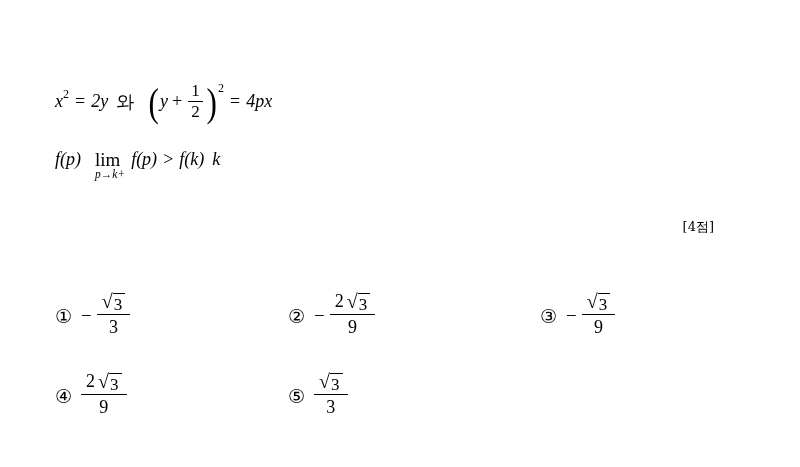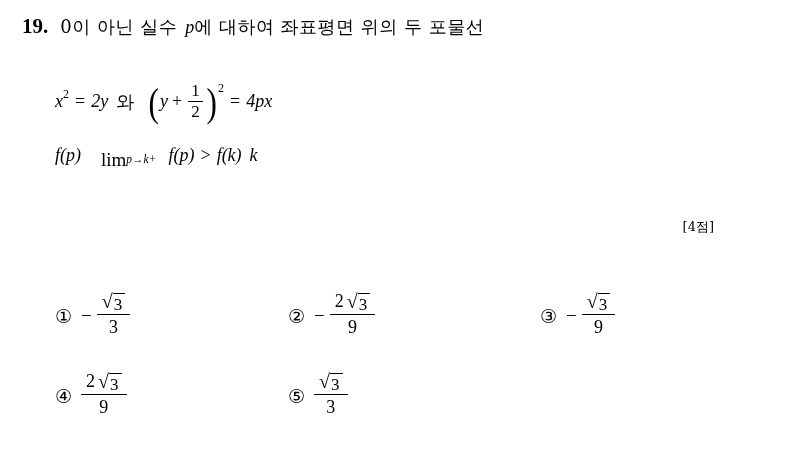--- a/index.html
+++ b/index.html
@@ -120,25 +120,24 @@
   }
   .sup-small {
     font-size: 12px;
     position: relative;
     top: -7px;
   }
 
   
   .limgrp {
     display: inline-flex;
-    flex-direction: row;
-    align-items: center;
+    flex-direction: column;
     position: relative;
     top: 5px;
-    margin: 0 8px;
+    margin: 0 2px;
   }
   .limgrp .limtop {
     font-family: "Liberation Serif", serif;
     font-size: 19px;
   }
   .limgrp .limbot {
     font-family: Liberation Serif, serif;
     font-style: italic;
     font-size: 11.5px;
     margin-top: -3px;
@@ -232,27 +231,20 @@
   .coef {
     font-size: 18px;
     margin-right: 3px;
   }
 </style>
 </head>
 <body>
 
 <div class="page">
 
-  <div class="qline1">
-    <span class="qnum">19.</span>
-    <span class="ktext">0이 아닌 실수</span>
-    <span class="sp8"></span>
-    <span class="mathit">p</span>
-    <span class="ktext">에 대하여 좌표평면 위의 두 포물선</span>
-  </div>
 
   <div class="qline2">
     <span class="mathit">x</span>
       <span class="mathrm sup-small">2</span>
     <span class="sp6"></span>
     <span class="mathrm">=</span>
     <span class="sp6"></span>
     <span class="mathit">2y</span>
     <span class="sp8"></span>
     <span class="ktext">와</span>

